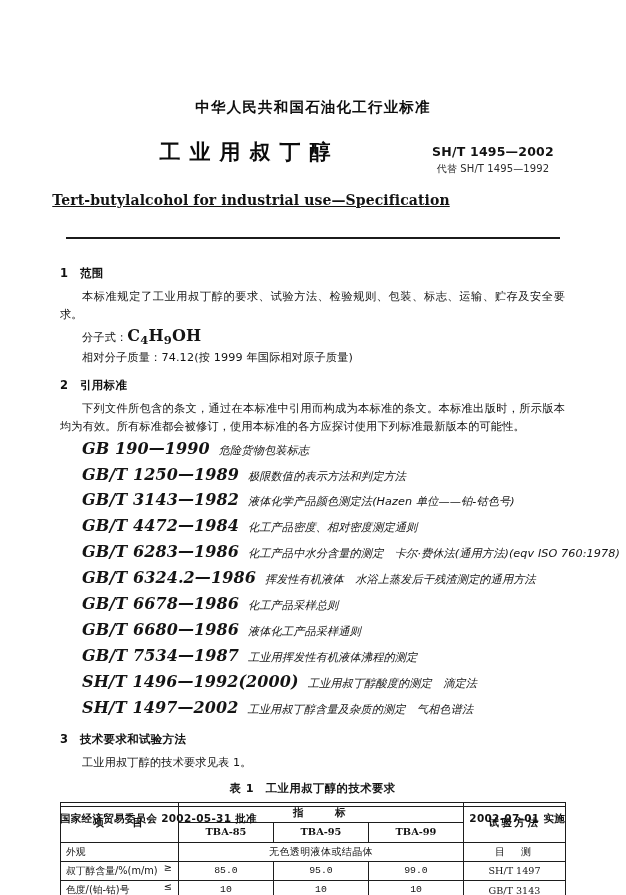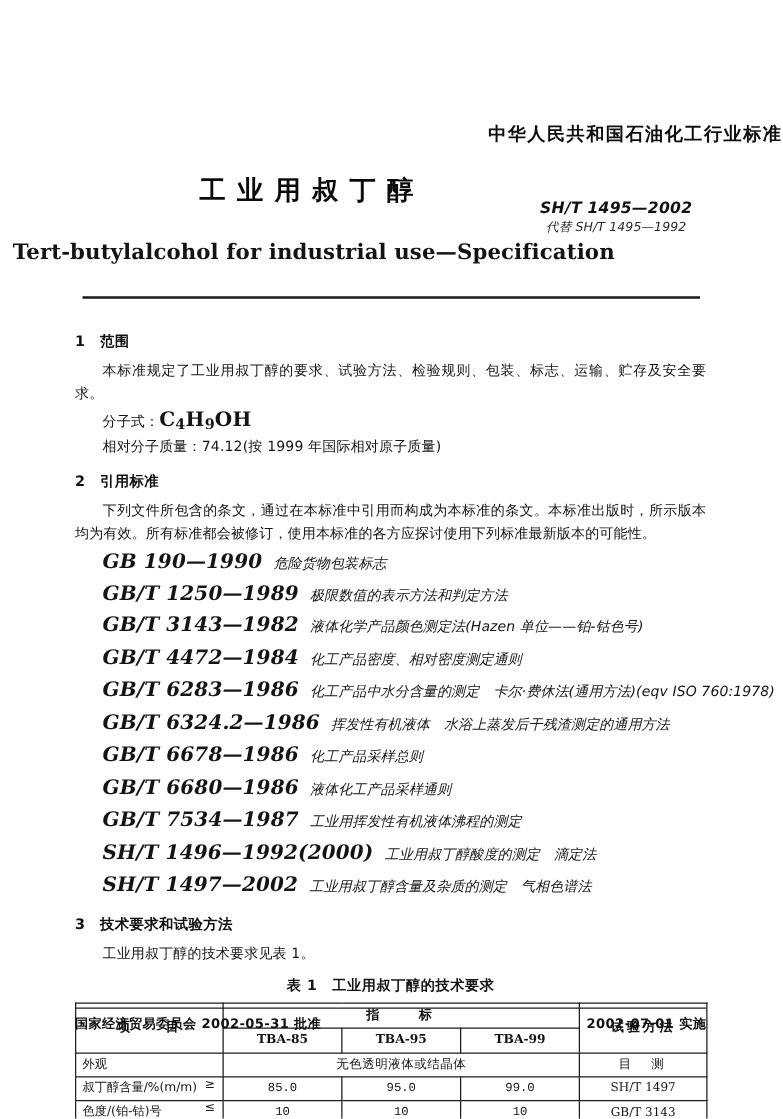--- a/index.html
+++ b/index.html
@@ -18,21 +18,21 @@
     background: #ffffff;
     overflow: hidden;
   }
 
   
   .masthead {
     position: absolute;
     left: 0;
     top: 98px;
     width: 626px;
-    text-align: right;
+    text-align: center;
   }
   .org-line {
     font-size: 14.5px;
     font-weight: bold;
     letter-spacing: 1.2px;
     color: #0e0e0e;
   }
 
   .title-row {
     position: absolute;
@@ -48,49 +48,49 @@
     text-align: center;
     font-size: 21px;
     font-weight: bold;
     letter-spacing: 9px;
     text-indent: 9px;
     color: #0b0b0b;
   }
   .std-block {
     position: absolute;
     left: 398px;
-    top: 18px;
+    top: 4px;
     width: 190px;
     text-align: center;
     line-height: 1.55;
-    font-style: italic;
   }
   .std-no {
     font-size: 12.5px;
     font-weight: bold;
     letter-spacing: .2px;
     color: #121212;
   }
   .std-replaces {
     font-size: 10px;
     color: #2a2a2a;
     letter-spacing: .1px;
   }
 
   .eng-title {
     position: absolute;
     left: 0;
     top: 192px;
     width: 502px;
     text-align: center;
     font-family: "DejaVu Serif", "Liberation Serif", serif;
-    font-size: 17px;
+    font-size: 14px;
     font-weight: bold;
     letter-spacing: .1px;
     color: #131313;
+    text-decoration: underline;
   }
 
   .rule {
     position: absolute;
     left: 66px;
     top: 237px;
     width: 494px;
     height: 2px;
     background: #1b1b1b;
   }

